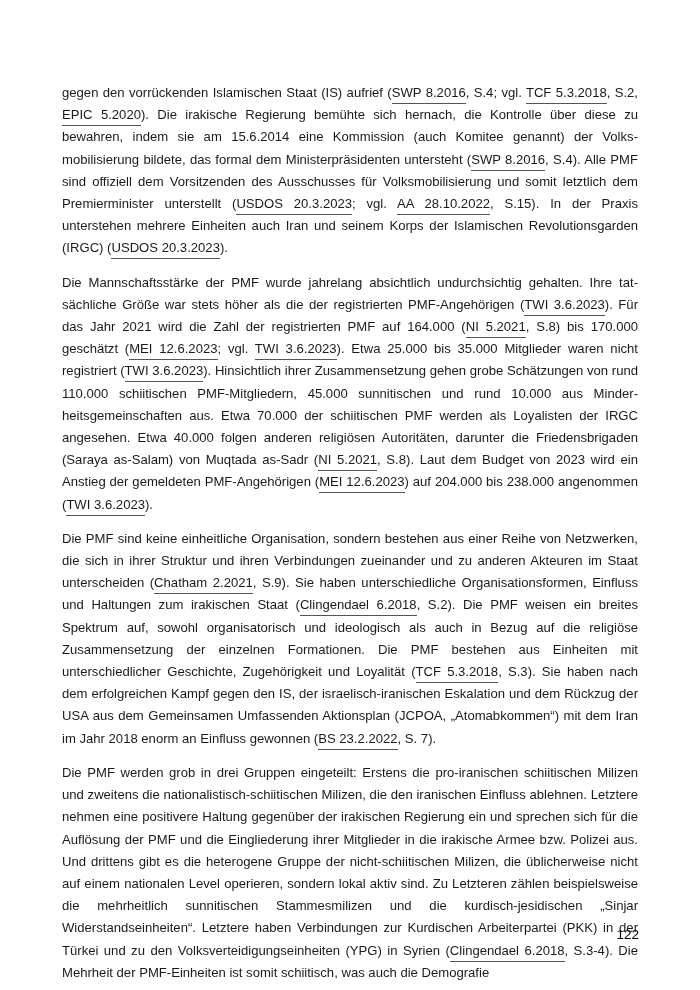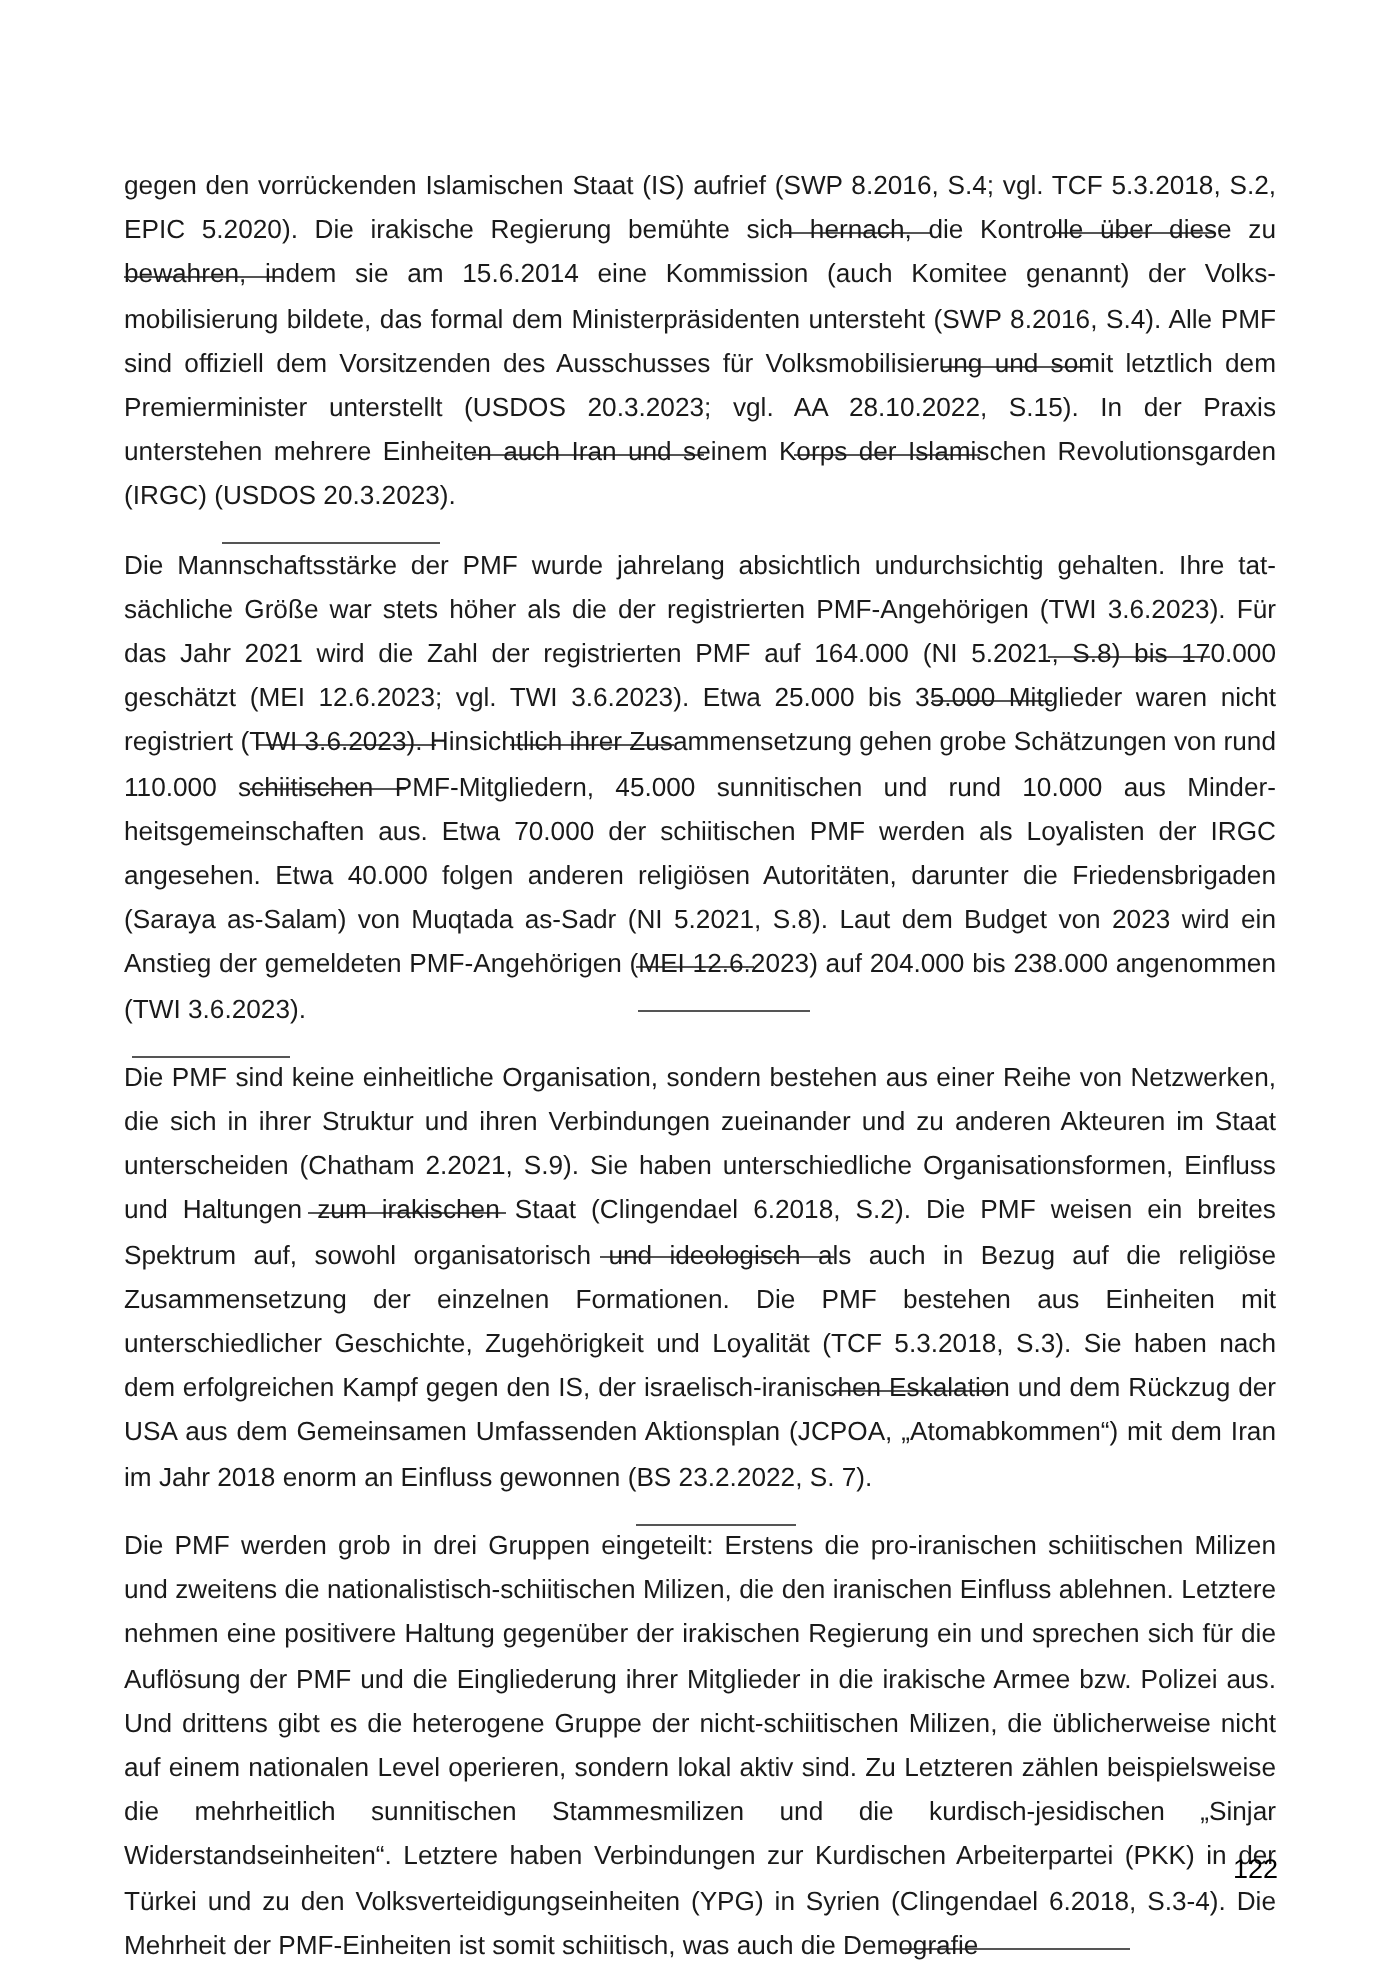--- a/index.html
+++ b/index.html
@@ -10,21 +10,21 @@
     .content {
       position: absolute; left: 62px; top: 82px; width: 576px;
       font-family: "Liberation Sans", sans-serif;
       font-size: 13.1px; line-height: 22.2px; color: #1a1a1a;
       text-align: justify; hyphens: manual;
     }
     .content p { margin: 0 0 12px 0; }
     .ref {
       color: #1a1a1a; text-decoration: none;
       border-bottom: 1px solid #555555;
-      padding-bottom: 16px;
+      padding-bottom: 3px;
     }
     .page-number {
       position: absolute; left: 0; width: 639px; top: 927px; text-align: right;
       font-family: "Liberation Sans", sans-serif; font-size: 13.5px; color: #000000;
     }
   </style>
 </head>
 <body>
 
 <div class="page">

